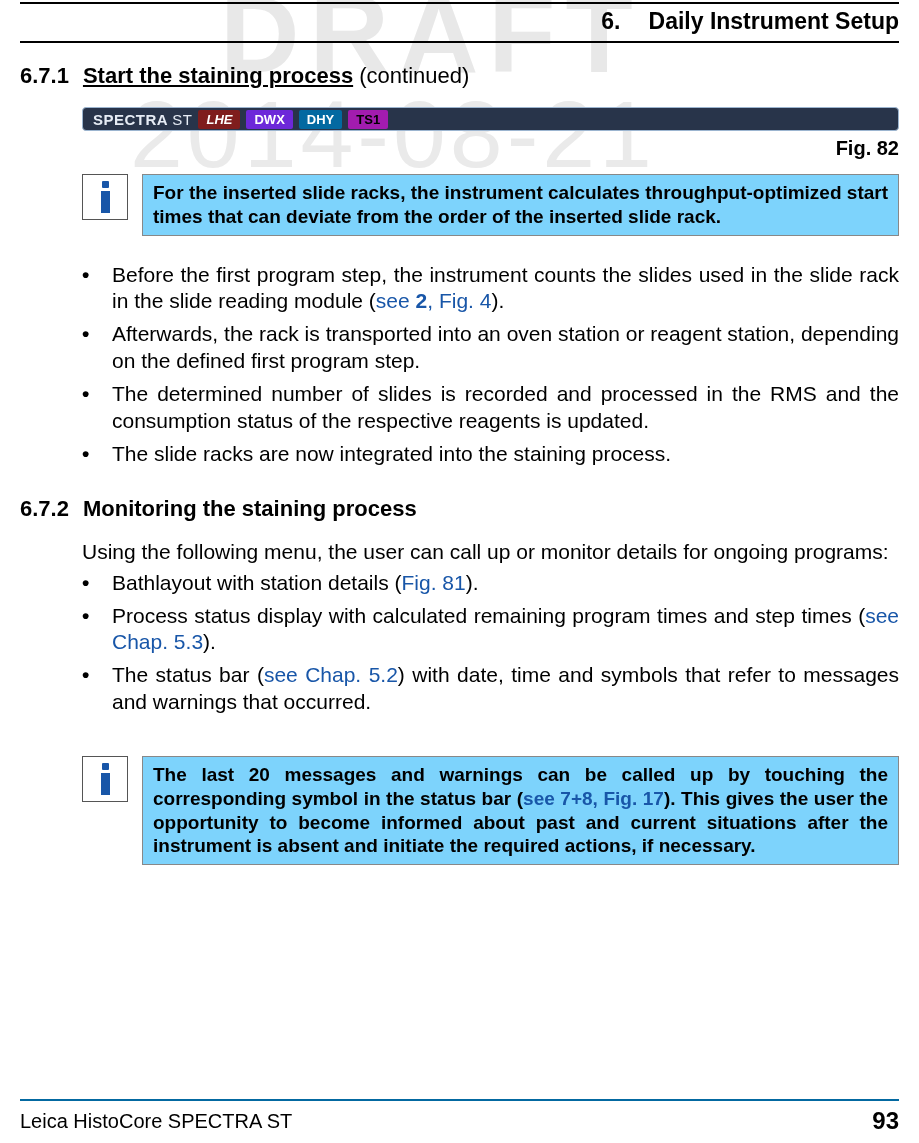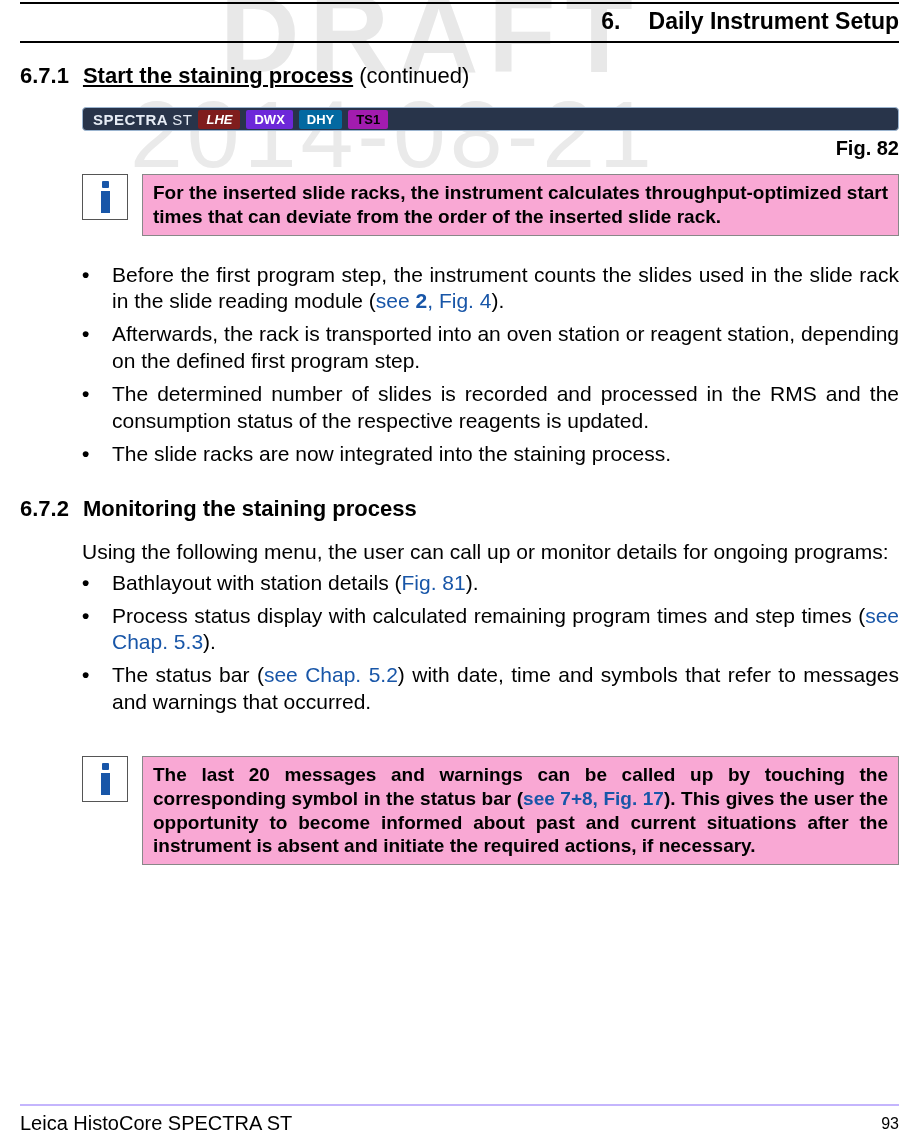--- a/index.html
+++ b/index.html
@@ -84,47 +84,47 @@
   .info-row { display:flex; align-items:flex-start; gap:14px; }
   .info-icon {
     width:46px; height:46px; border:1px solid #555; background:#fff;
     display:flex; align-items:center; justify-content:center;
     font-family: Georgia, 'Times New Roman', serif; flex-shrink:0;
   }
   .info-icon .dot{ width:7px; height:7px; background:#1856a8; border-radius:1px; }
   .info-icon .stem{ width:9px; height:22px; background:#1856a8; margin-top:3px; }
   .info-icon .gl{ display:flex; flex-direction:column; align-items:center; }
   .info-box {
-    flex:1; background:#f9a8d4; border:1px solid #888;
+    flex:1; background:#7dd3fc; border:1px solid #888;
     padding:6px 10px; font-weight:bold; font-size:19px;
     line-height:1.25; text-align:justify;
   }
   .info-box .link { color:#1856a8; }
   ul.body-list {
     list-style:none; margin:26px 0 0 0; font-size:21px; line-height:1.28;
   }
   ul.body-list > li {
     display:flex; margin-bottom:4px; text-align:justify;margin-top:6px;
   }
   ul.body-list > li::before {
     content:"•"; flex-shrink:0; width:30px; font-weight:bold;
   }
   ul.body-list .txt{ flex:1; }
   .link { color:#1856a8; }
   .b { font-weight:bold; }
   .intro { font-size:21px; margin-bottom:2px; }
   .footer {
     margin-top:auto;
-    border-top:2px solid #c4b5fd;
+    border-top:2px solid #0369a1;
     display:flex; justify-content:space-between; align-items:center;
     padding:6px 0 8px 0;
     font-size:20px;
     text-align:right;
   }
-  .footer .pn { font-weight:normal; font-size:16px; }
+  .footer .pn { font-weight:bold; font-size:24px; }
 </style>
 </head>
 <body>
 
 <div class="watermark-draft">DRAFT</div>
 <div class="watermark-date">2014-08-21</div>
 
 <div class="page">
   <div class="top-rule"></div>
   <div class="chapter-header">

